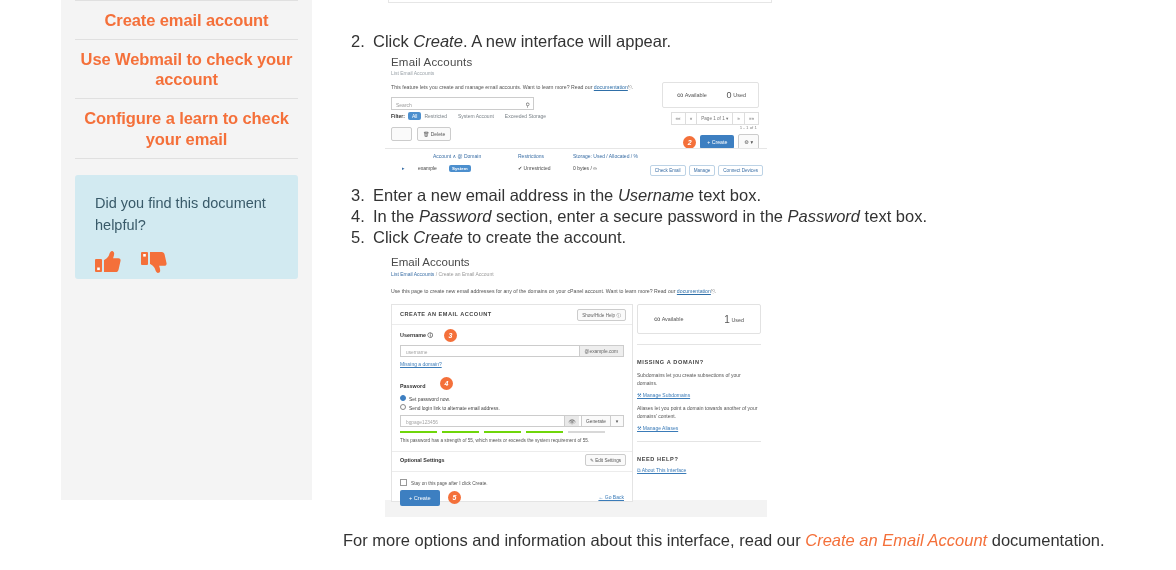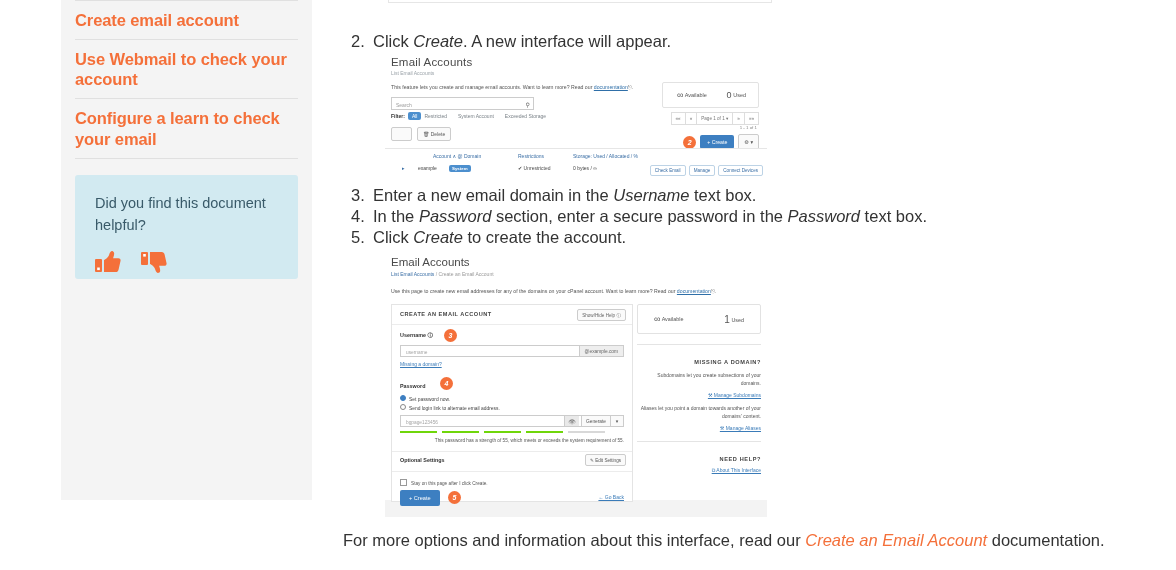--- a/index.html
+++ b/index.html
@@ -8,35 +8,35 @@
        color:#333;font-size:15px;}
   .page{position:relative;width:1176px;height:570px;}
 
   
   .sidebar{position:absolute;left:61px;top:0;width:251px;
            background:#f4f4f4;padding:0 0 0 0;height:500px;box-sizing:border-box;}
   .nav{padding:0 14px;}
   .nav-item{border-top:1px solid #e0e0e0;padding:9px 0 9px 0;}
   .nav-item:first-child{border-top:1px solid #e0e0e0;}
   .nav-item a{color:#f4703a;font-weight:bold;font-size:16.5px;line-height:1.22;
-              text-decoration:none;display:block;letter-spacing:-0.1px;}
+              text-decoration:none;display:block;letter-spacing:-0.1px;text-align:center;}
   .nav-bottom-rule{border-top:1px solid #e0e0e0;margin:0 14px;}
 
   .feedback{margin:16px 14px 0 14px;background:#d2eaf1;border-radius:3px;
             padding:17px 20px 20px 20px;height:104px;box-sizing:border-box;}
   .feedback .q{color:#395a69;font-size:14.5px;line-height:1.55;}
   .thumbs{margin-top:13px;display:flex;gap:20px;align-items:center;}
   .thumb svg{display:block;}
 
   
   .main{position:absolute;left:343px;top:0;width:790px;}
   .step{font-size:16.5px;color:#333;line-height:1.45;padding-left:30px;position:relative;}
   .step .num{position:absolute;left:8px;top:0;color:#333;}
   .step em{font-style:italic;}
-  .shot-inner{background:#fff;box-sizing:border-box;text-align:right;}
+  .shot-inner{background:#fff;box-sizing:border-box;}
 
   
   .shot0{position:absolute;left:45px;top:-26px;width:382px;height:28px;
          background:#fff;border:1px solid #e6e6e6;border-top:none;}
 
   
   .shot1{position:absolute;left:42px;top:52px;width:382px;height:122px;
          background:#f3f3f3;}
   .s1 .title{position:absolute;left:6px;top:4px;font-size:11.5px;color:#4a4a4a;
              font-weight:normal;letter-spacing:.2px;}
@@ -244,21 +244,21 @@
             <b>Check Email</b>
             <b>Manage</b>
             <b>Connect Devices</b>
           </span>
         </div>
       </div>
     </div>
 
     <div class="step" style="position:absolute;top:184px;left:0;width:720px;">
       <span class="num">3.</span>
-      <span>Enter a new email domain in the </span><em>Username</em><span> text box.</span>
+      <span>Enter a new email address in the </span><em>Username</em><span> text box.</span>
     </div>
     <div class="step" style="position:absolute;top:205px;left:0;width:740px;">
       <span class="num">4.</span>
       <span>In the </span><em>Password</em><span> section, enter a secure password in the </span><em>Password</em><span> text box.</span>
     </div>
     <div class="step" style="position:absolute;top:226px;left:0;width:720px;">
       <span class="num">5.</span>
       <span>Click </span><em>Create</em><span> to create the account.</span>
     </div>
 

